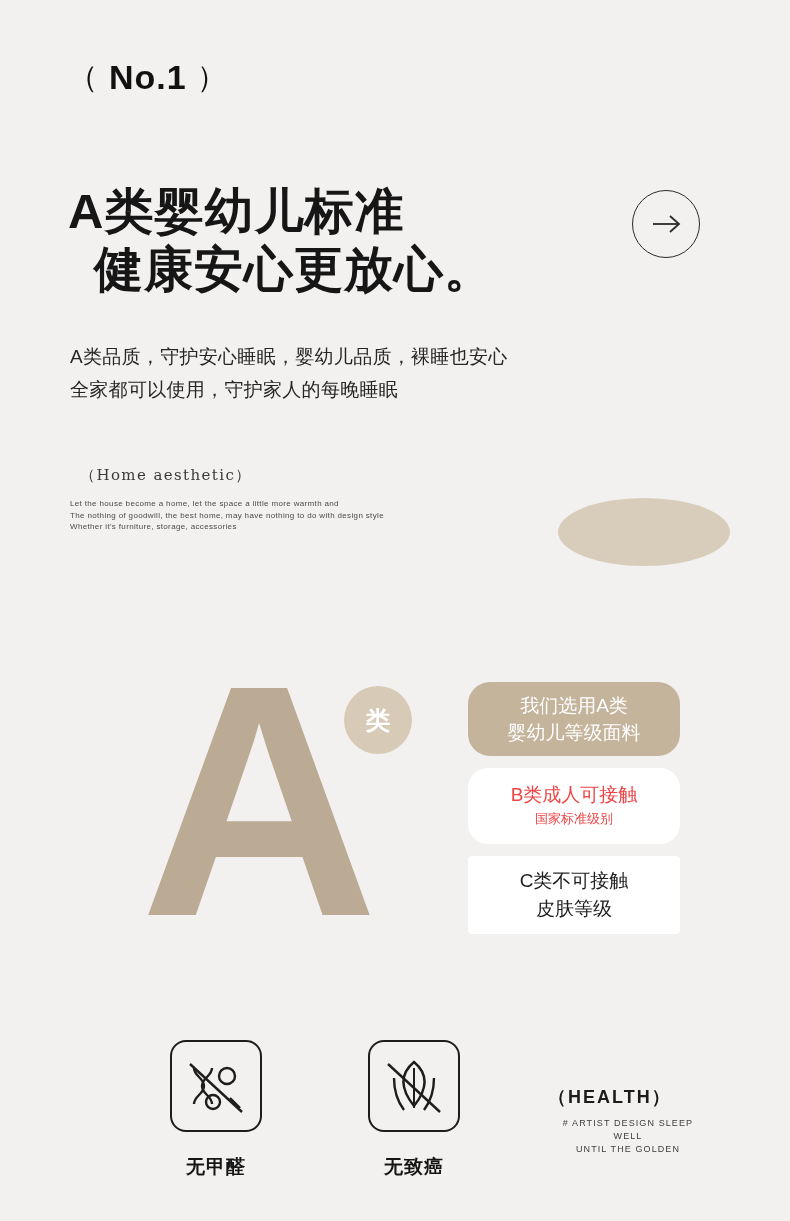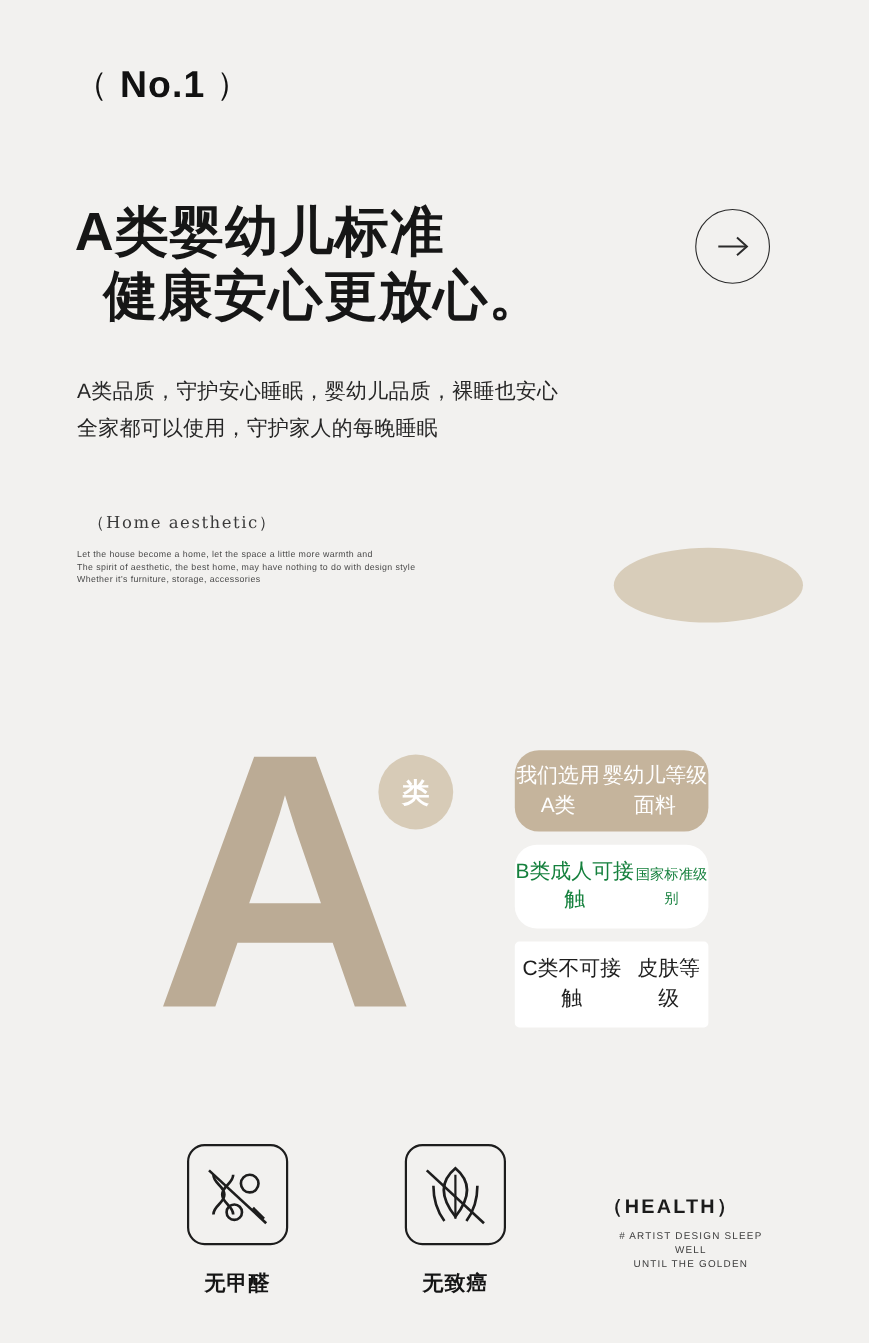--- a/index.html
+++ b/index.html
@@ -157,45 +157,46 @@
     font-weight: bold;
     display: flex;
     align-items: center;
     justify-content: center;
   }
 
   
   .card {
     position: absolute;
     left: 468px;
-    width: 176px;
+    width: 212px;
     border-radius: 20px;
     box-sizing: border-box;
     display: flex;
+    flex-direction: column;
     align-items: center;
     justify-content: center;
     text-align: center;
   }
   .card-a {
     top: 682px;
     height: 74px;
     background: #c5b49c;
     color: #ffffff;
     border-radius: 22px 22px 22px 22px;
   }
   .card-a .l {
     font-size: 19px;
     line-height: 27px;
     font-weight: normal;
   }
   .card-b {
     top: 768px;
     height: 76px;
     background: #ffffff;
-    color: #15803d;
+    color: #ef4444;
     border-radius: 20px;
   }
   .card-b .t1 { font-size: 19px; line-height: 26px; }
   .card-b .t2 { font-size: 13px; line-height: 22px; }
   .card-c {
     top: 856px;
     height: 78px;
     background: #ffffff;
     color: #1e1e1e;
     border-radius: 4px;
@@ -273,21 +274,21 @@
   </div>
 
   <div class="subcopy">
     <div>A类品质，守护安心睡眠，婴幼儿品质，裸睡也安心</div>
     <div>全家都可以使用，守护家人的每晚睡眠</div>
   </div>
 
   <div class="aesthetic-title">（Home aesthetic）</div>
   <div class="aesthetic-body">
     <div>Let the house become a home, let the space a little more warmth and</div>
-    <div>The spirit of aesthetic, the best home, may have nothing to do with design style</div>
+    <div>The nothing of goodwill, the best home, may have nothing to do with design style</div>
     <div>Whether it's furniture, storage, accessories</div>
   </div>
 
   <div class="skin-blob"></div>
 
   <div class="big-a">A</div>
   <div class="a-badge">类</div>
 
   <div class="card card-a">
     <div class="l">我们选用A类</div>

